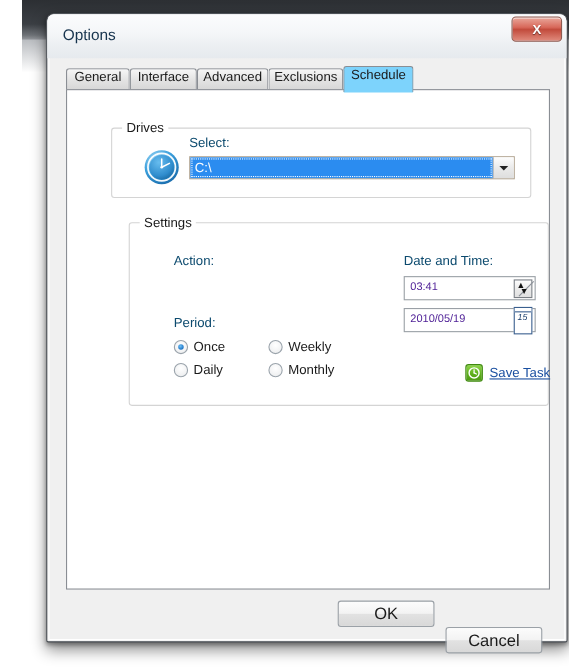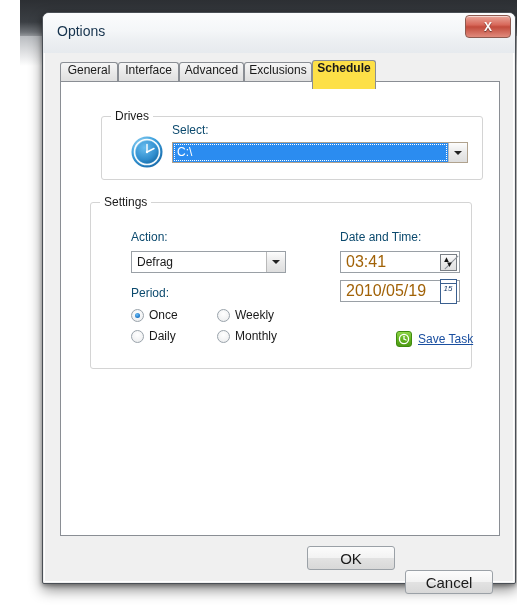--- a/index.html
+++ b/index.html
@@ -100,33 +100,32 @@
     top: 2px;
     height: 20px;
     box-sizing: border-box;
     border: 1px solid #8a8e94;
     border-bottom: none;
     border-radius: 3px 3px 0 0;
     background: linear-gradient(180deg,#f6f6f6 0%, #e3e3e3 52%, #d6d6d6 100%);
     font-size: 12px;
     color: #1a1a1a;
     display: flex;
-    align-items: flex-end;
+    align-items: flex-start;
     justify-content: center;
-    padding: 14px 7px;
+    padding: 0 7px;
     cursor: pointer;
     white-space: nowrap;
   }
   .tab.active {
     top: 0;
     height: 24px;
-    background: #fde047;
+    background: #7dd3fc;
     border-color: #8a8e94;
     z-index: 5;
-    font-weight: bold;
   }
 
   
   #tabpanel {
     position: absolute;
     left: 17px; top: 68px;
     width: 440px; height: 455px;
     background: #ffffff;
     border: 1px solid #8a8e94;
     box-sizing: border-box;
@@ -143,21 +142,21 @@
   .group-legend {
     position: absolute;
     top: -8px; left: 9px;
     background: #ffffff;
     padding: 0 4px;
     font-size: 12px;
     color: #1a1a1a;
   }
 
   #drives-group { left: 40px; top: 34px; width: 382px; height: 64px; }
-  #settings-group { left: 29px; top: 120px; width: 382px; height: 167px; }
+  #settings-group { left: 56px; top: 120px; width: 382px; height: 167px; }
 
   .field-label {
     position: absolute;
     font-size: 12px;
     color: #0c4a6e;
     white-space: nowrap;
   }
 
   
   #drive-icon {
@@ -249,22 +248,22 @@
     position: absolute;
     height: 22px;
     box-sizing: border-box;
     border: 1px solid #9aa0a6;
     background: #ffffff;
     display: flex;
     align-items: stretch;
   }
   .spin-value {
     flex: 1;
-    font-size: 16px;
-    color: #a16207;
+    font-size: 10px;
+    color: #4c1d95;
     line-height: 20px;
     padding-left: 5px;
     white-space: nowrap;
   }
   .spin-btn-wrap {
     width: 22px;
     display: flex;
     align-items: center;
     justify-content: center;
   }
@@ -432,26 +431,20 @@
           <div class="combo-arrow-btn">
             <span class="arrow-down"></span>
           </div>
         </div>
       </div>
 
       <div class="groupbox" id="settings-group">
         <div class="group-legend">Settings</div>
 
         <div class="field-label" style="left:40px;top:27px;">Action:</div>
-        <div id="action-combo">
-          <div id="action-combo-value">Defrag</div>
-          <div class="combo-arrow-btn">
-            <span class="arrow-down"></span>
-          </div>
-        </div>
 
         <div class="field-label" style="left:40px;top:83px;">Period:</div>
 
         <div class="radio-row" style="left:40px;top:105px;">
           <span class="radio-mark checked"></span>
           <span class="radio-label">Once</span>
         </div>
         <div class="radio-row" style="left:126px;top:105px;">
           <span class="radio-mark"></span>
           <span class="radio-label">Weekly</span>

